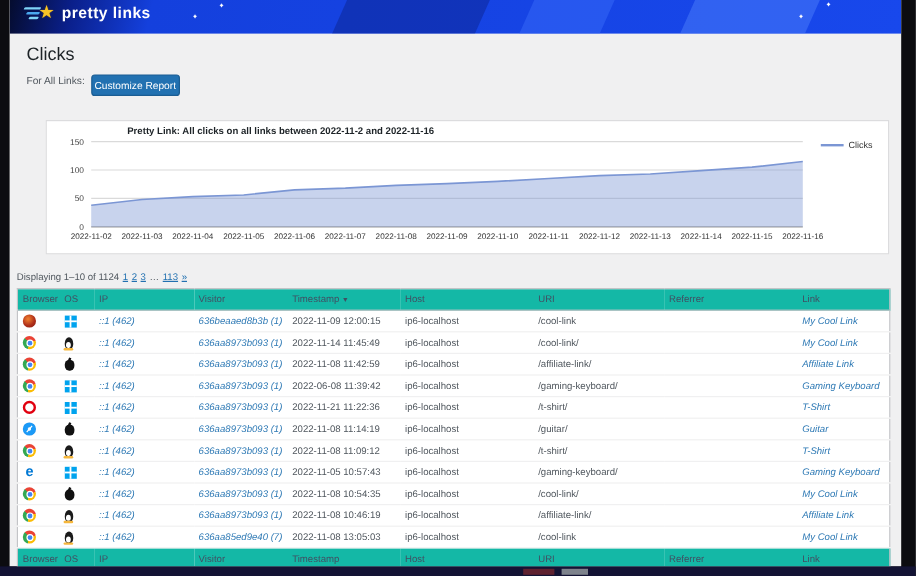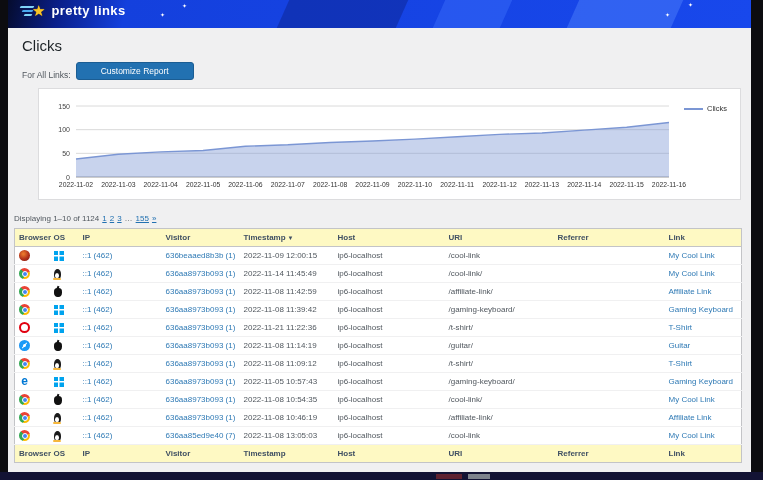--- a/index.html
+++ b/index.html
@@ -27,24 +27,24 @@
   .swoosh i:nth-child(2){ left:2px; top:5px; width:11px; background:#4aa8ef; }
   .swoosh i:nth-child(3){ left:4px; top:9px; width:8px;  background:#7fd4f7; }
   .logo-star { color:#f8c427; font-size:15px; line-height:15px; text-shadow:0 0 1px #b07f00; }
   .logo-text { color:#fff; font-size:13px; font-weight:bold; letter-spacing:0.4px; margin-left:6px; }
   .sparkle { position:absolute; color:#fff; font-size:6px; line-height:6px; }
   .sp1{ left:152px; top:12px; } .sp2{ left:174px; top:3px; } .sp3{ left:657px; top:12px; } .sp4{ left:680px; top:2px; }
 
   
   .content { padding:7px 9px 0 6px; color:#1d2327; }
   .page-title { font-size:15px; font-weight:500; color:#1d2327; padding:2px 0 8px 8px; }
-  .filter-row { display:flex; align-items:flex-end; gap:5px; padding-left:8px; margin-bottom:8px; }
+  .filter-row { display:flex; align-items:flex-start; gap:5px; padding-left:8px; margin-bottom:20px; }
   .filter-label { font-size:8.5px; color:#50575e; }
   .btn { display:inline-block; background:#2271b1; color:#fff; border:1px solid #1b5d93;
-         border-radius:3px; font-size:8.5px; padding:3px 24px; cursor:pointer; font-family:inherit; }
+         border-radius:3px; font-size:8.5px; padding:3px 2px; cursor:pointer; font-family:inherit; }
 
   
   .chart-panel { position:relative; margin-left:24px; width:703px; height:112px;
                  background:#fff; border:1px solid #dcdcde; }
   .chart-title { position:absolute; left:67px; top:4px; font-size:8px; font-weight:bold; color:#1d2327; }
   .chart-svg { position:absolute; left:0; top:6px; }
   .legend { position:absolute; top:15px; right:13px; display:flex; align-items:center; gap:4px; }
   .legend-line { width:19px; height:2px; background:#7b96d4; }
   .legend-label { font-size:7.5px; color:#333; }
 
@@ -53,26 +53,26 @@
   .search-group { display:flex; gap:4px; align-items:center; }
   .search-input { width:100px; height:16px; border:1px solid #8c8f94; border-radius:3px; background:#fff;
                   font-size:8px; padding:0 4px; font-family:inherit; }
   .btn-small { padding:2px 7px; font-size:8px; }
   .paging { font-size:8px; color:#50575e; display:flex; align-items:center; gap:3px;justify-content:space-between; }
   .paging a { color:#2271b1; text-decoration:underline; cursor:pointer; }
   .paging .dots { color:#50575e; }
 
   
   table { width:100%; border-collapse:collapse; background:#fff; border:1px solid #c3c4c7; table-layout:fixed; }
-  th { text-align:left; font-weight:bold; color:#405063; font-size:8px; padding:4px 4px; background:#fef9c3; }
+  th { text-align:left; font-weight:normal; color:#405063; font-size:8px; padding:4px 4px; background:#14b8a6; }
   thead th { border-bottom:1px solid #c3c4c7; }
   tfoot th { border-top:1px solid #c3c4c7; }
   td { font-size:8px; color:#50575e; padding:3px 4px; line-height:9.5px; border-bottom:1px solid #f0f0f1; height:15px;
        overflow:hidden; white-space:nowrap; }
-  td a { color:#2f7ab5; text-decoration:none; cursor:pointer; }
+  td a { color:#2f7ab5; text-decoration:none; cursor:pointer;font-style:italic; }
   .sort-arrow { font-size:6px; color:#405063; margin-left:2px; }
 
   
   .bicon { display:inline-block; width:11px; height:11px; border-radius:50%; vertical-align:middle; position:relative; }
   .bicon-firefox { background:radial-gradient(circle at 40% 35%, #e8762c 8%, #b0301a 55%, #7c150d 100%); }
   .bicon-chrome  { background:conic-gradient(from -45deg, #ea4335 0 33%, #fbbc05 33% 66%, #34a853 66% 100%); }
   .bicon-chrome::after { content:""; position:absolute; left:2.5px; top:2.5px; width:6px; height:6px;
                          background:#4285f4; border:1px solid #fff; border-radius:50%; box-sizing:border-box; }
   .bicon-opera   { background:#fff; border:2.5px solid #e1000f; }
   .bicon-safari  { background:radial-gradient(circle at 50% 50%, #eef6fe 0 14%, #1b9af7 22% 62%, #1467c8 100%); }
@@ -117,20 +117,21 @@
 
   <div class="content">
     <h1 class="page-title">Clicks</h1>
 
     <div class="filter-row">
       <span class="filter-label">For All Links:</span>
       <button class="btn">Customize Report</button>
     </div>
 
     <div class="chart-panel">
+      <div class="chart-title">Pretty Link: All clicks on all links between 2022-11-2 and 2022-11-16</div>
       <svg class="chart-svg" width="703" height="100">
           <line x1="37" y1="82" x2="630" y2="82" stroke="#9a9a9a" stroke-width="1"></line>
           <text x="31" y="84.5" text-anchor="end" font-size="7" fill="#444">0</text>
           <line x1="37" y1="58.333333333333336" x2="630" y2="58.333333333333336" stroke="#dadada" stroke-width="1"></line>
           <text x="31" y="60.833333333333336" text-anchor="end" font-size="7" fill="#444">50</text>
           <line x1="37" y1="34.66666666666667" x2="630" y2="34.66666666666667" stroke="#dadada" stroke-width="1"></line>
           <text x="31" y="37.16666666666667" text-anchor="end" font-size="7" fill="#444">100</text>
           <line x1="37" y1="11" x2="630" y2="11" stroke="#dadada" stroke-width="1"></line>
           <text x="31" y="13.5" text-anchor="end" font-size="7" fill="#444">150</text>
           <polygon points="37,64.01333333333334 79.35714285714286,59.28 121.71428571428571,56.913333333333334 164.07142857142856,55.49333333333333 206.42857142857142,51.233333333333334 248.78571428571428,49.81333333333333 291.1428571428571,47.446666666666665 333.5,46.026666666666664 375.85714285714283,44.13333333333333 418.2142857142857,41.766666666666666 460.57142857142856,39.4 502.92857142857144,37.98 545.2857142857142,35.14 587.6428571428571,32.300000000000004 630,27.566666666666663 630,82 37,82" fill="rgba(123,150,212,0.42)"></polygon>
@@ -157,21 +158,21 @@
       </div>
     </div>
 
     <div class="list-toolbar">
       <div class="paging">
         <span>Displaying 1–10 of 1124</span>
         <a>1</a>
         <a>2</a>
         <a>3</a>
         <span class="dots">…</span>
-        <a>155</a>
+        <a>113</a>
         <a>»</a>
       </div>
     </div>
 
     <table>
       <colgroup>
         <col style="width:35px">
           <col style="width:29px">
           <col style="width:83px">
           <col style="width:78px">
@@ -226,21 +227,21 @@
     <td>ip6-localhost</td>
     <td>/affiliate-link/</td>
     <td></td>
     <td><a>Affiliate Link</a></td>
   </tr>
           <tr>
     <td><span class="bicon bicon-chrome"></span></td>
     <td><span class="oicon oicon-windows"></span></td>
     <td><a>::1 (462)</a></td>
     <td><a>636aa8973b093 (1)</a></td>
-    <td>2022-11-08 11:39:42</td>
+    <td>2022-06-08 11:39:42</td>
     <td>ip6-localhost</td>
     <td>/gaming-keyboard/</td>
     <td></td>
     <td><a>Gaming Keyboard</a></td>
   </tr>
           <tr>
     <td><span class="bicon bicon-opera"></span></td>
     <td><span class="oicon oicon-windows"></span></td>
     <td><a>::1 (462)</a></td>
     <td><a>636aa8973b093 (1)</a></td>

